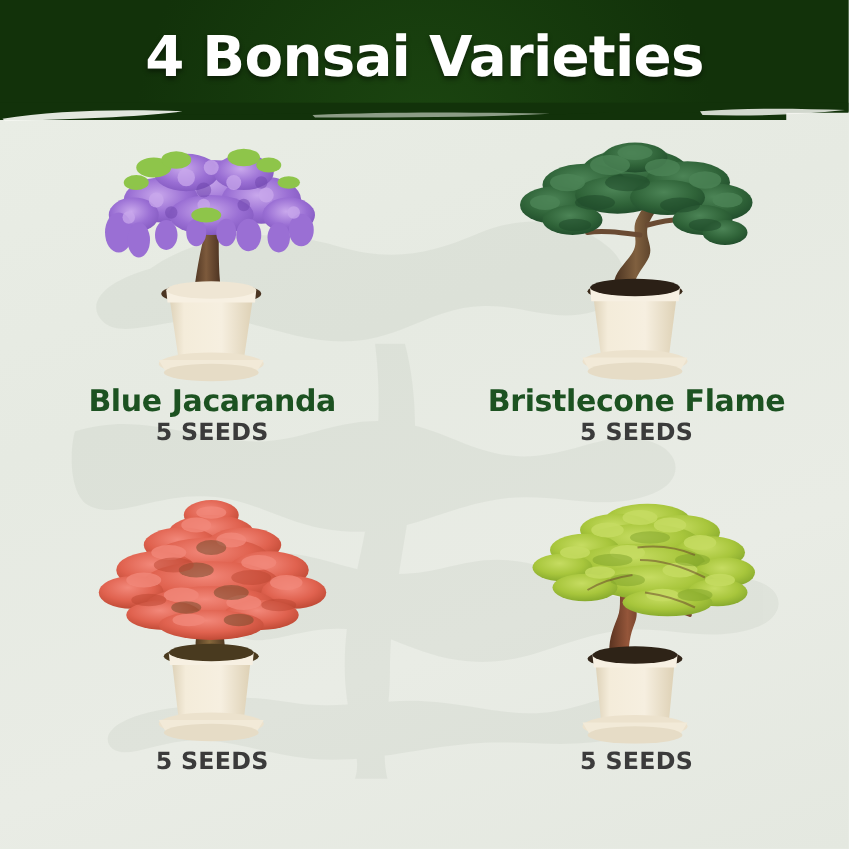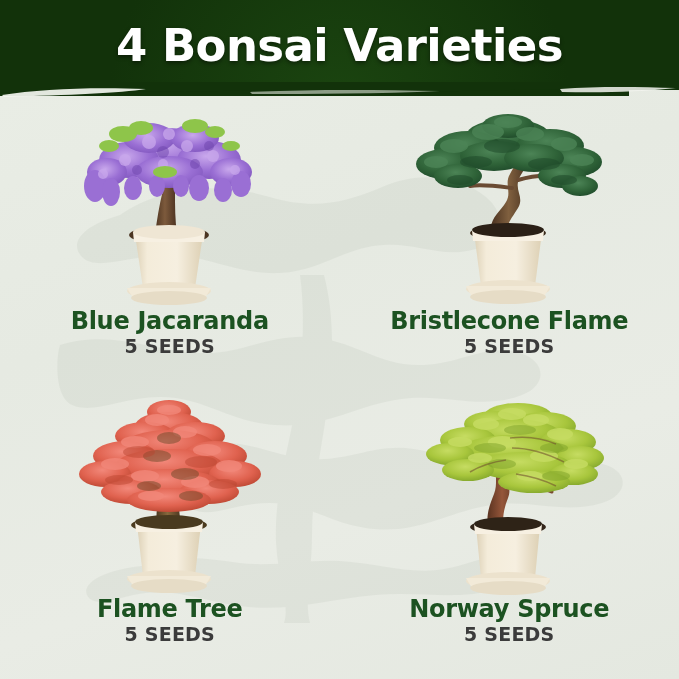--- a/index.html
+++ b/index.html
@@ -345,21 +345,20 @@
 
           <path d="M92 134 L156 134 L150 186 L98 186 Z" fill="url(#potG)"></path>
           <path d="M90 132 L158 132 L157 142 L91 142 Z" fill="#f7f0e2"></path>
           <ellipse cx="124" cy="132" rx="34" ry="7" fill="#493a1f"></ellipse>
           <ellipse cx="124" cy="189" rx="42" ry="9" fill="#ece2cd"></ellipse>
           <path d="M82 186 L166 186 L160 196 L88 196 Z" fill="#f2ead8"></path>
           <ellipse cx="124" cy="196" rx="38" ry="7" fill="#e6dcc6"></ellipse>
         </svg>
       </div>
       <div class="caption">
-        <div class="name">Flame Tree</div>
         <div class="seeds">5 SEEDS</div>
       </div>
     </div>
 
     <div class="cell row2">
       <div class="plant">
         <svg viewBox="0 0 250 205" xmlns="http://www.w3.org/2000/svg">
           <defs>
             <radialGradient id="sprCan" cx="45%" cy="35%" r="72%">
               <stop offset="0%" stop-color="#c6dc62"></stop>
@@ -428,19 +427,18 @@
 
           <path d="M92 136 L156 136 L151 188 L97 188 Z" fill="url(#potG)"></path>
           <path d="M90 134 L158 134 L157 144 L91 144 Z" fill="#f7f0e2"></path>
           <ellipse cx="124" cy="134" rx="34" ry="7" fill="#2e2317"></ellipse>
           <ellipse cx="124" cy="191" rx="42" ry="9" fill="#ece2cd"></ellipse>
           <path d="M82 188 L166 188 L160 198 L88 198 Z" fill="#f2ead8"></path>
           <ellipse cx="124" cy="198" rx="38" ry="7" fill="#e6dcc6"></ellipse>
         </svg>
       </div>
       <div class="caption">
-        <div class="name">Norway Spruce</div>
         <div class="seeds">5 SEEDS</div>
       </div>
     </div>
 
   </div>
 </div>
 
 </body></html>

